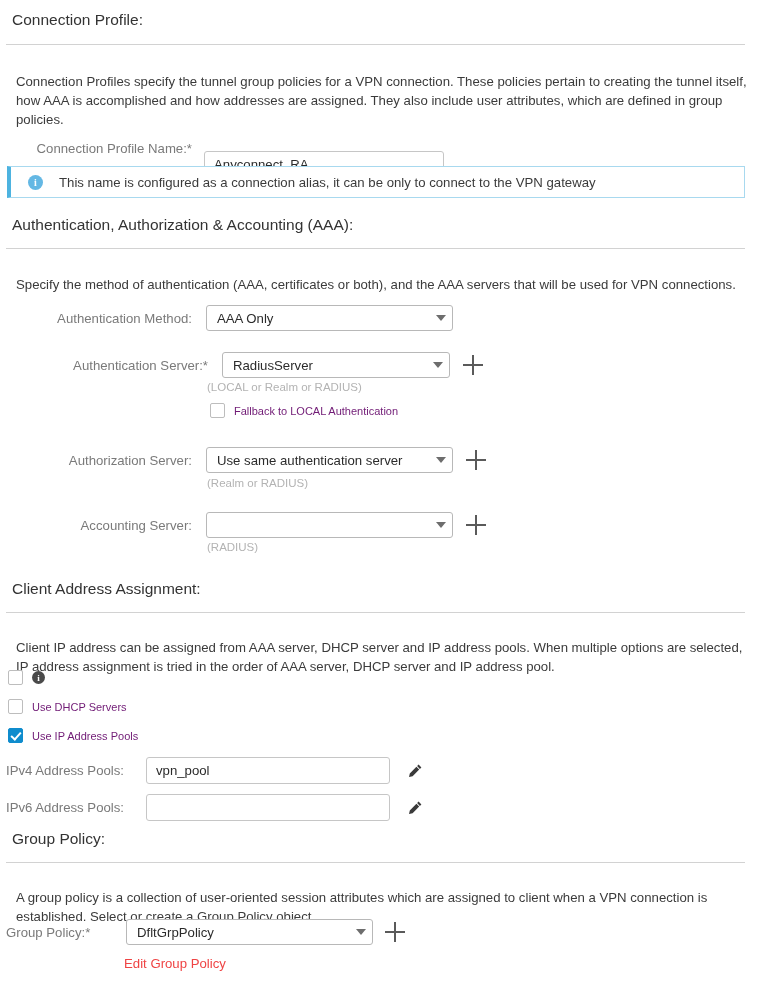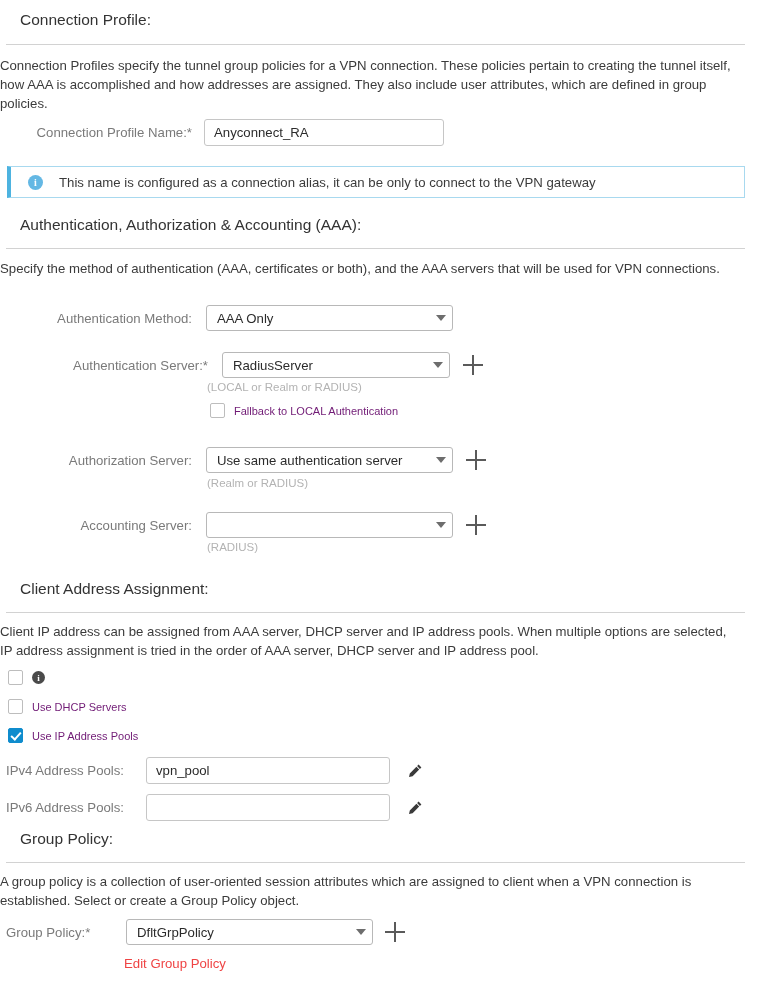--- a/index.html
+++ b/index.html
@@ -20,37 +20,37 @@
     width: 773px;
     height: 998px;
     box-sizing: border-box;
     padding: 0 0 0 0;
   }
 
   
   .section-title {
     font-size: 15.5px;
     color: #333333;
-    padding-left: 20px;
+    padding-left: 12px;
     margin: 0;
     font-weight: 400;
     line-height: 1;
   }
   .divider {
     border: 0;
     border-top: 1px solid #d2d2d2;
     margin: 0;
     width: 739px;
     margin-left: 6px;
   }
   .para {
     font-size: 13.2px;
     color: #3b3b3b;
     line-height: 19px;
-    margin: 0;
+    margin: 16px;
     width: 740px;
   }
 
   
   .row {
     display: flex;
     align-items: center;
   }
   .lbl {
     color: #7a7a7a;
@@ -223,21 +223,21 @@
 
   <div class="abs" style="left:0; top:12px;">
     <h2 class="section-title">Connection Profile:</h2>
   </div>
   <hr class="divider abs" style="left:0; top:44px;">
 
   <p class="para abs" style="left:0; top:56px;">Connection Profiles specify the tunnel group policies for a VPN connection. These policies pertain to creating the tunnel itself, how AAA is accomplished and how addresses are assigned. They also include user attributes, which are defined in group policies.</p>
 
   <div class="row abs" style="left:0; top:119px;">
     <span class="lbl" style="width:192px;">Connection Profile Name:*</span>
-    <input class="textbox" style="width: 240px; margin-left: 12px;" value="Anyconnect_RA">
+    <input class="textbox" style="width: 240px; margin-left: 12px; margin-top: 32px;" value="Anyconnect_RA">
   </div>
 
   <div class="banner">
     <span class="icon-i">i</span>
     <span class="txt">This name is configured as a connection alias, it can be only to connect to the VPN gateway</span>
   </div>
 
   <div class="abs" style="left:0; top:217px;">
     <h2 class="section-title">Authentication, Authorization &amp; Accounting (AAA):</h2>
   </div>

